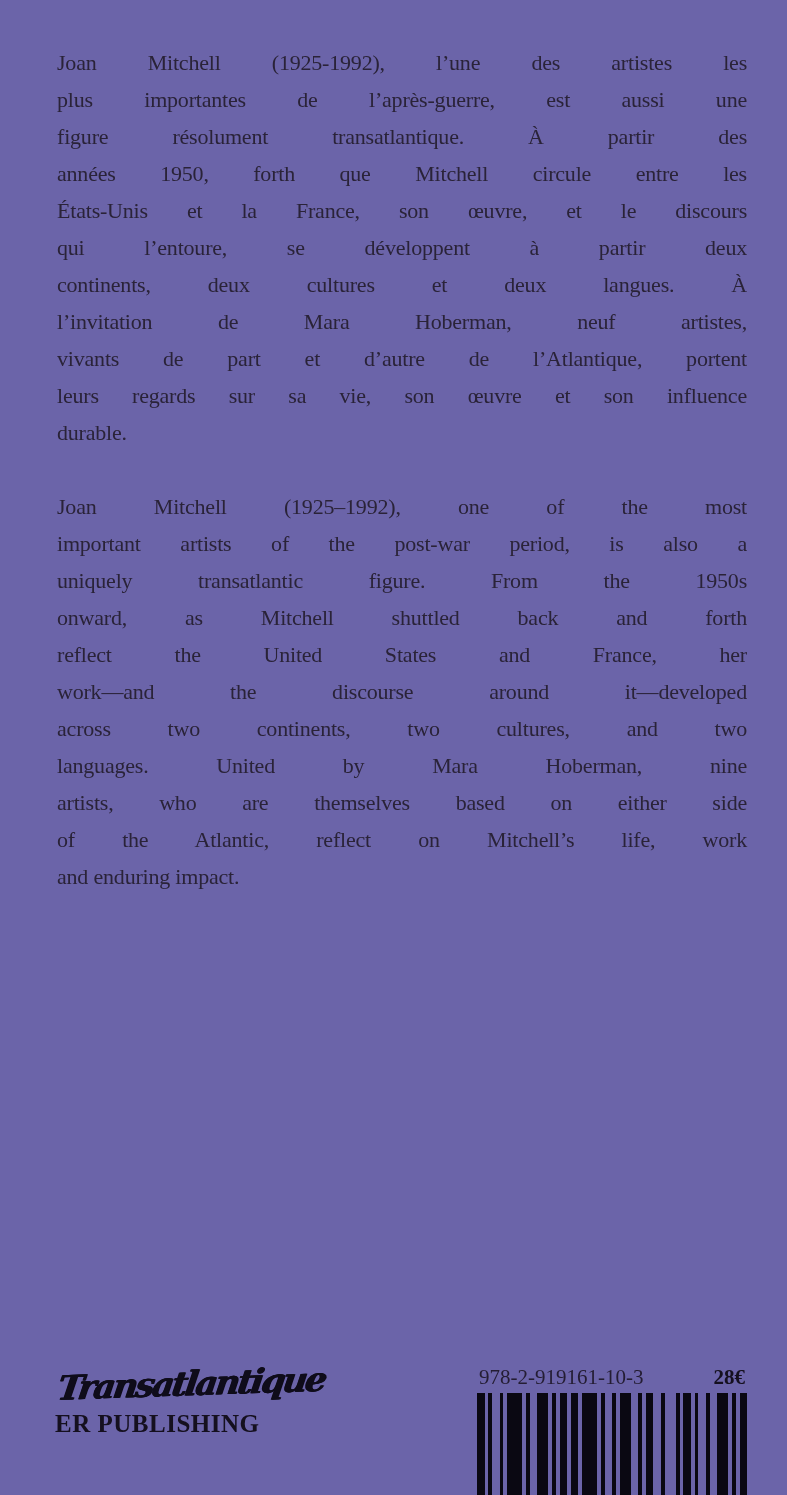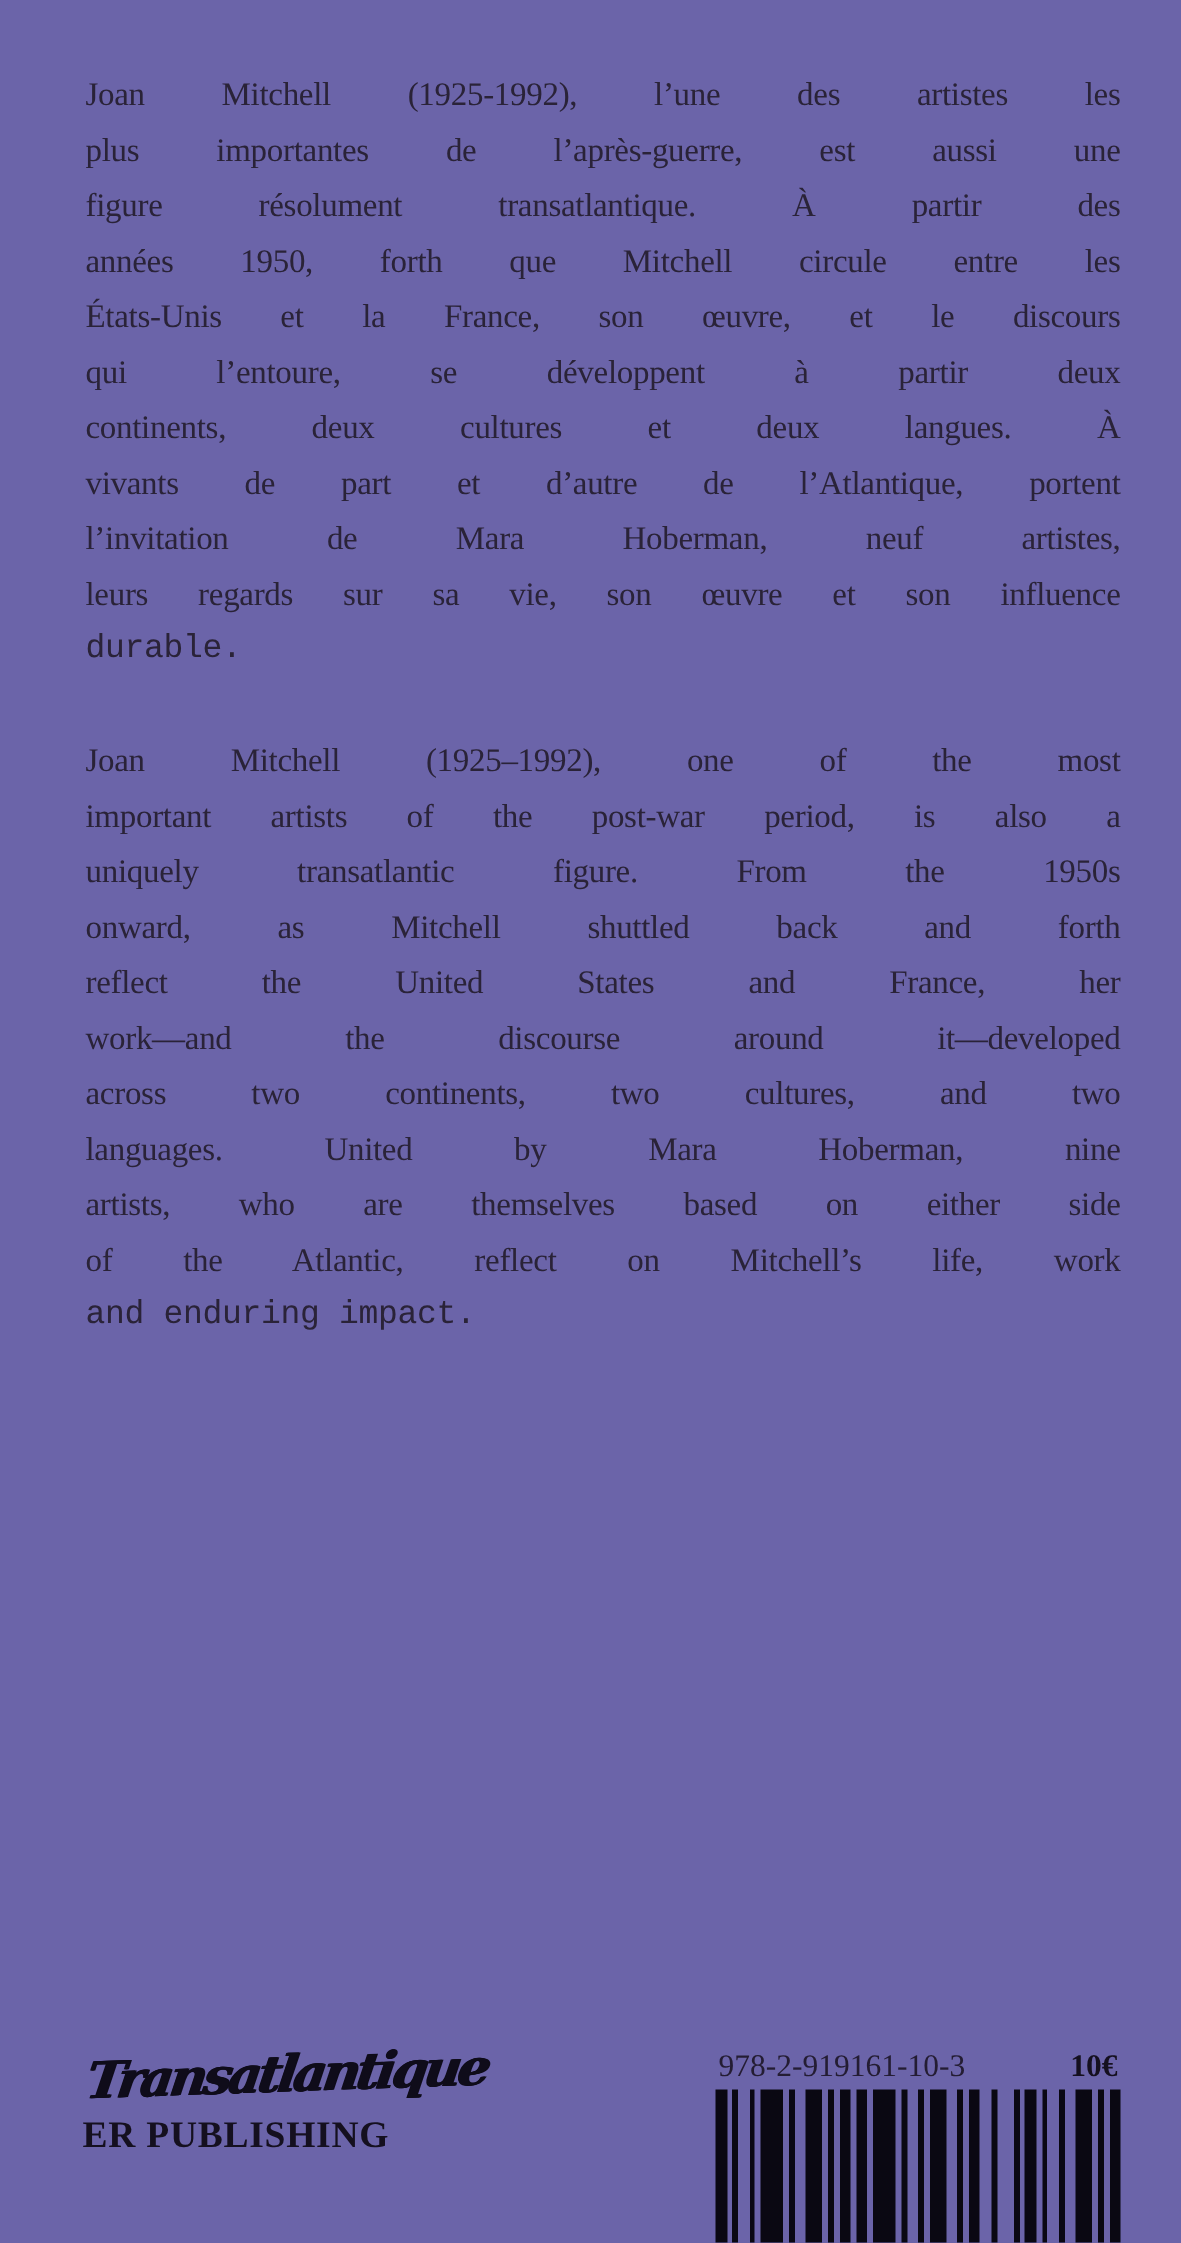--- a/index.html
+++ b/index.html
@@ -31,21 +31,20 @@
   .line {
     font-size: 22px;
     line-height: 37px;
     letter-spacing: -0.2px;
     text-align: justify;
     text-align-last: justify;
     white-space: normal;
   }
   .line:last-child {
     text-align-last: left;
-    font-family: Liberation Mono, monospace;
   }
   
   .logo-block {
     position: absolute;
     left: 55px;
     top: 1368px;
     width: 240px;
     color: #120e1c;
   }
   .logo-script {
@@ -113,22 +112,22 @@
 
   <div class="text-block">
     <div class="para">
         <div class="line">Joan Mitchell (1925-1992), l’une des artistes les</div>
         <div class="line">plus importantes de l’après-guerre, est aussi une</div>
         <div class="line">figure résolument transatlantique. À partir des</div>
         <div class="line">années 1950, forth que Mitchell circule entre les</div>
         <div class="line">États-Unis et la France, son œuvre, et le discours</div>
         <div class="line">qui l’entoure, se développent à partir deux</div>
         <div class="line">continents, deux cultures et deux langues. À</div>
+        <div class="line">l’invitation de Mara Hoberman, neuf artistes,</div>
         <div class="line">vivants de part et d’autre de l’Atlantique, portent</div>
-        <div class="line">l’invitation de Mara Hoberman, neuf artistes,</div>
         <div class="line">leurs regards sur sa vie, son œuvre et son influence</div>
         <div class="line">durable.</div>
       </div>
     <div class="para">
         <div class="line">Joan Mitchell (1925–1992), one of the most</div>
         <div class="line">important artists of the post-war period, is also a</div>
         <div class="line">uniquely transatlantic figure. From the 1950s</div>
         <div class="line">onward, as Mitchell shuttled back and forth</div>
         <div class="line">reflect the United States and France, her</div>
         <div class="line">work—and the discourse around it—developed</div>
@@ -141,21 +140,21 @@
   </div>
 
   <div class="logo-block">
     <span class="logo-script">Transatlantique</span>
     <div class="logo-wordmark">ER PUBLISHING</div>
   </div>
 
   <div class="barcode-block">
     <div class="barcode-caption">
       <span>978-2-919161-10-3</span>
-      <span class="barcode-price">10€</span>
+      <span class="barcode-price">28€</span>
     </div>
     <div class="barcode-bars" id="barcode-bars">
         <span class="bar" style="flex-grow: 2;"></span>
         <span class="gap" style="flex-grow: 1;"></span>
         <span class="bar" style="flex-grow: 1;"></span>
         <span class="gap" style="flex-grow: 2;"></span>
         <span class="bar" style="flex-grow: 1;"></span>
         <span class="gap" style="flex-grow: 1;"></span>
         <span class="bar" style="flex-grow: 4;"></span>
         <span class="gap" style="flex-grow: 1;"></span>

